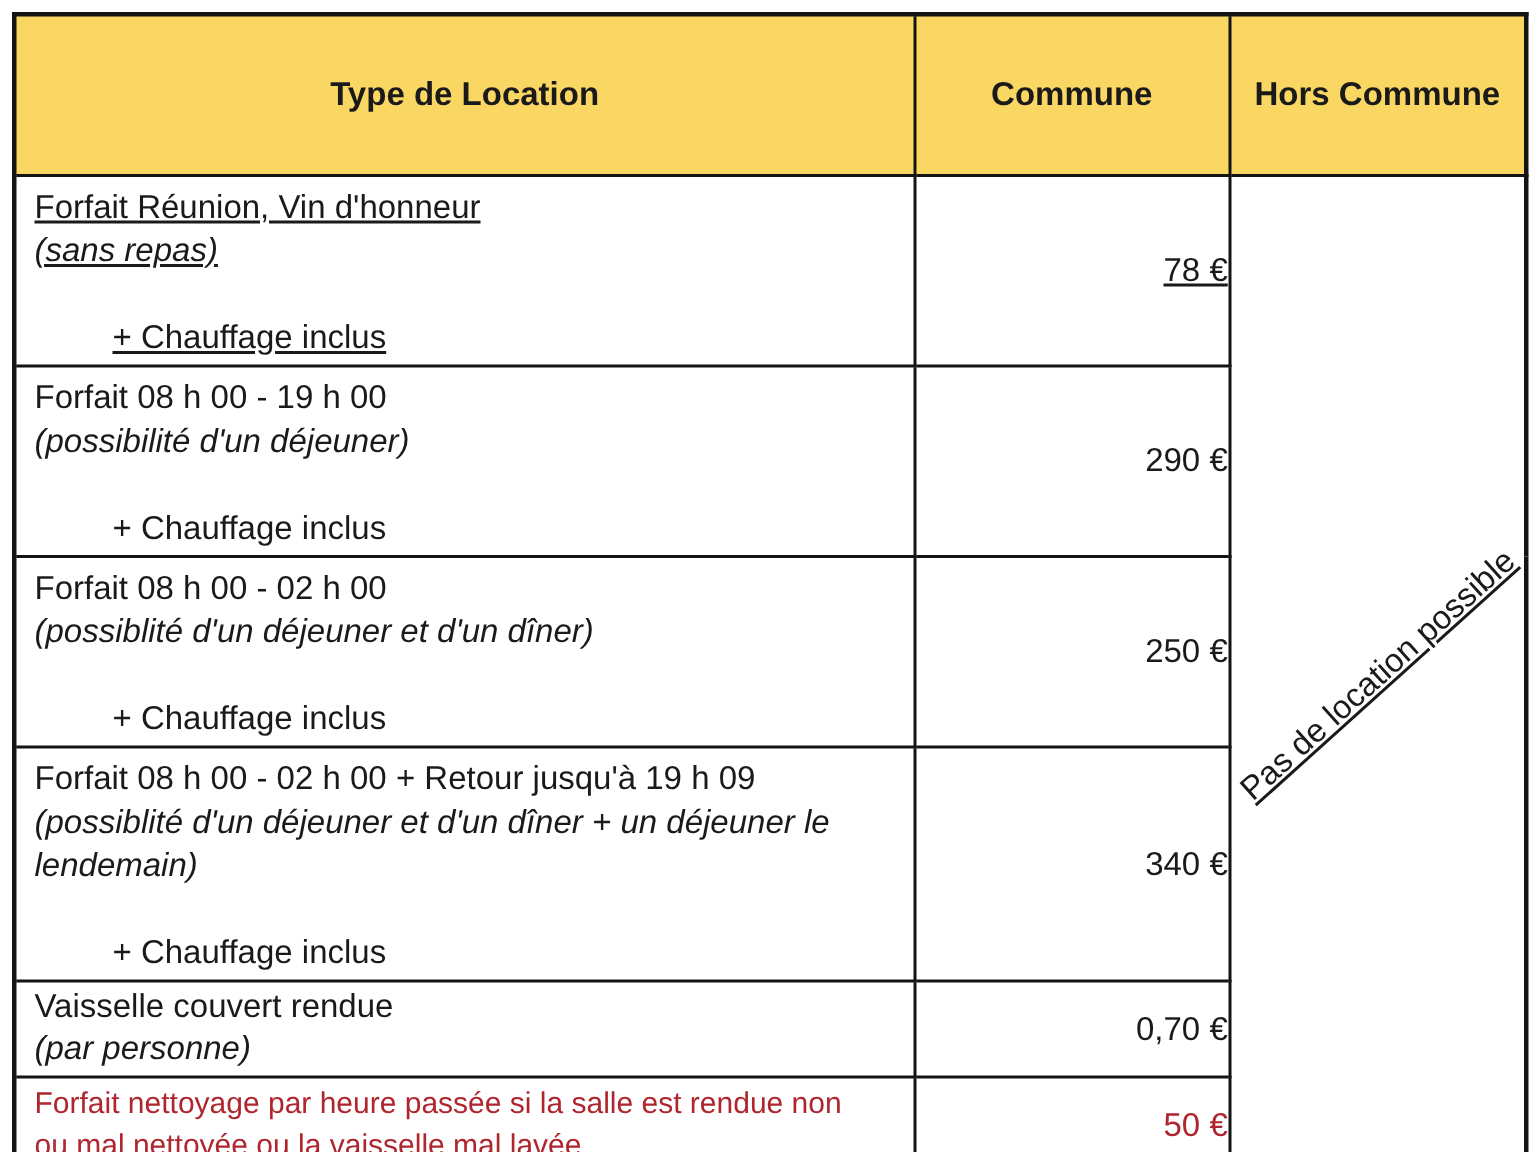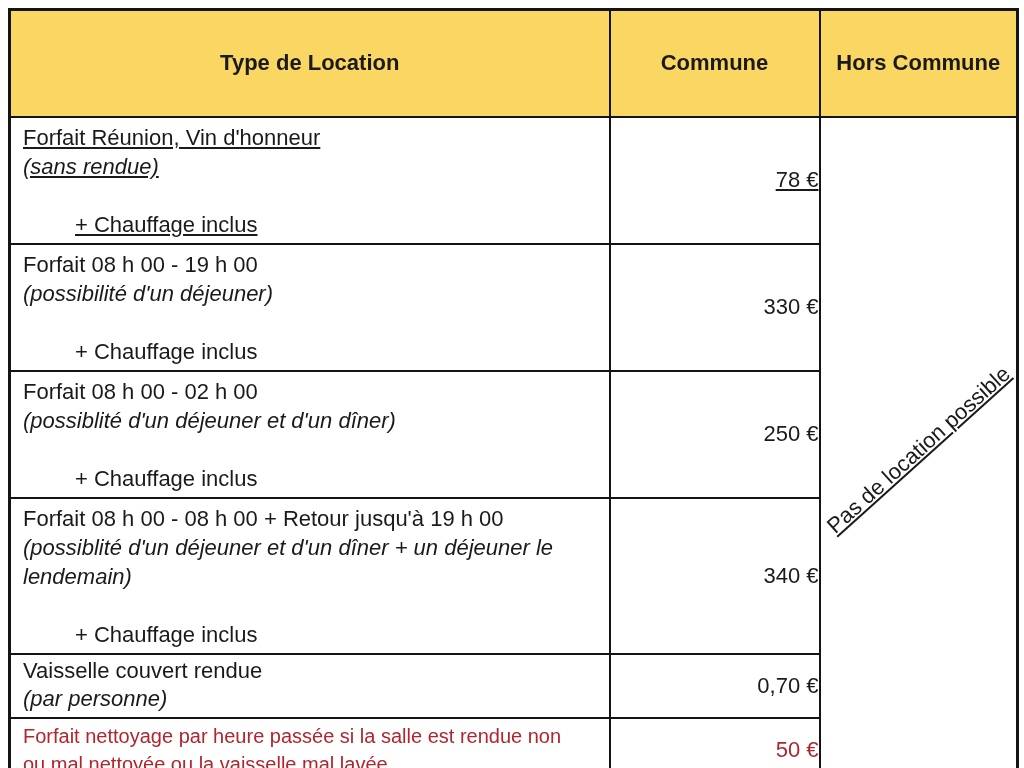--- a/index.html
+++ b/index.html
@@ -105,49 +105,49 @@
       <tr>
         <th>Type de Location</th>
         <th>Commune</th>
         <th>Hors Commune</th>
       </tr>
     </thead>
     <tbody>
       <tr class="r1">
         <td class="desc">
           <div class="row-title">Forfait Réunion, Vin d'honneur</div>
-          <div class="row-subtitle">(sans rendue)</div>
+          <div class="row-subtitle">(sans repas)</div>
           <div class="row-extra">+ Chauffage inclus</div>
         </td>
         <td class="price">78 €</td>
         <td class="note-cell" rowspan="6">
           <div class="note-wrap">
             <span class="rotated-note">Pas de location possible</span>
           </div>
         </td>
       </tr>
       <tr class="r2">
         <td class="desc">
           <div class="row-title">Forfait 08 h 00 - 19 h 00</div>
           <div class="row-subtitle">(possibilité d'un déjeuner)</div>
           <div class="row-extra">+ Chauffage inclus</div>
         </td>
-        <td class="price">330 €</td>
+        <td class="price">290 €</td>
       </tr>
       <tr class="r3">
         <td class="desc">
           <div class="row-title">Forfait 08 h 00 - 02 h 00</div>
           <div class="row-subtitle">(possiblité d'un déjeuner et d'un dîner)</div>
           <div class="row-extra">+ Chauffage inclus</div>
         </td>
         <td class="price">250 €</td>
       </tr>
       <tr class="r4">
         <td class="desc">
-          <div class="row-title">Forfait 08 h 00 - 08 h 00 + Retour jusqu'à 19 h 00</div>
+          <div class="row-title">Forfait 08 h 00 - 02 h 00 + Retour jusqu'à 19 h 09</div>
           <div class="row-subtitle">(possiblité d'un déjeuner et d'un dîner + un déjeuner le
 lendemain)</div>
           <div class="row-extra">+ Chauffage inclus</div>
         </td>
         <td class="price">340 €</td>
       </tr>
       <tr class="r5">
         <td class="desc">
           <div class="row-title">Vaisselle couvert rendue</div>
           <div class="row-subtitle">(par personne)</div>

